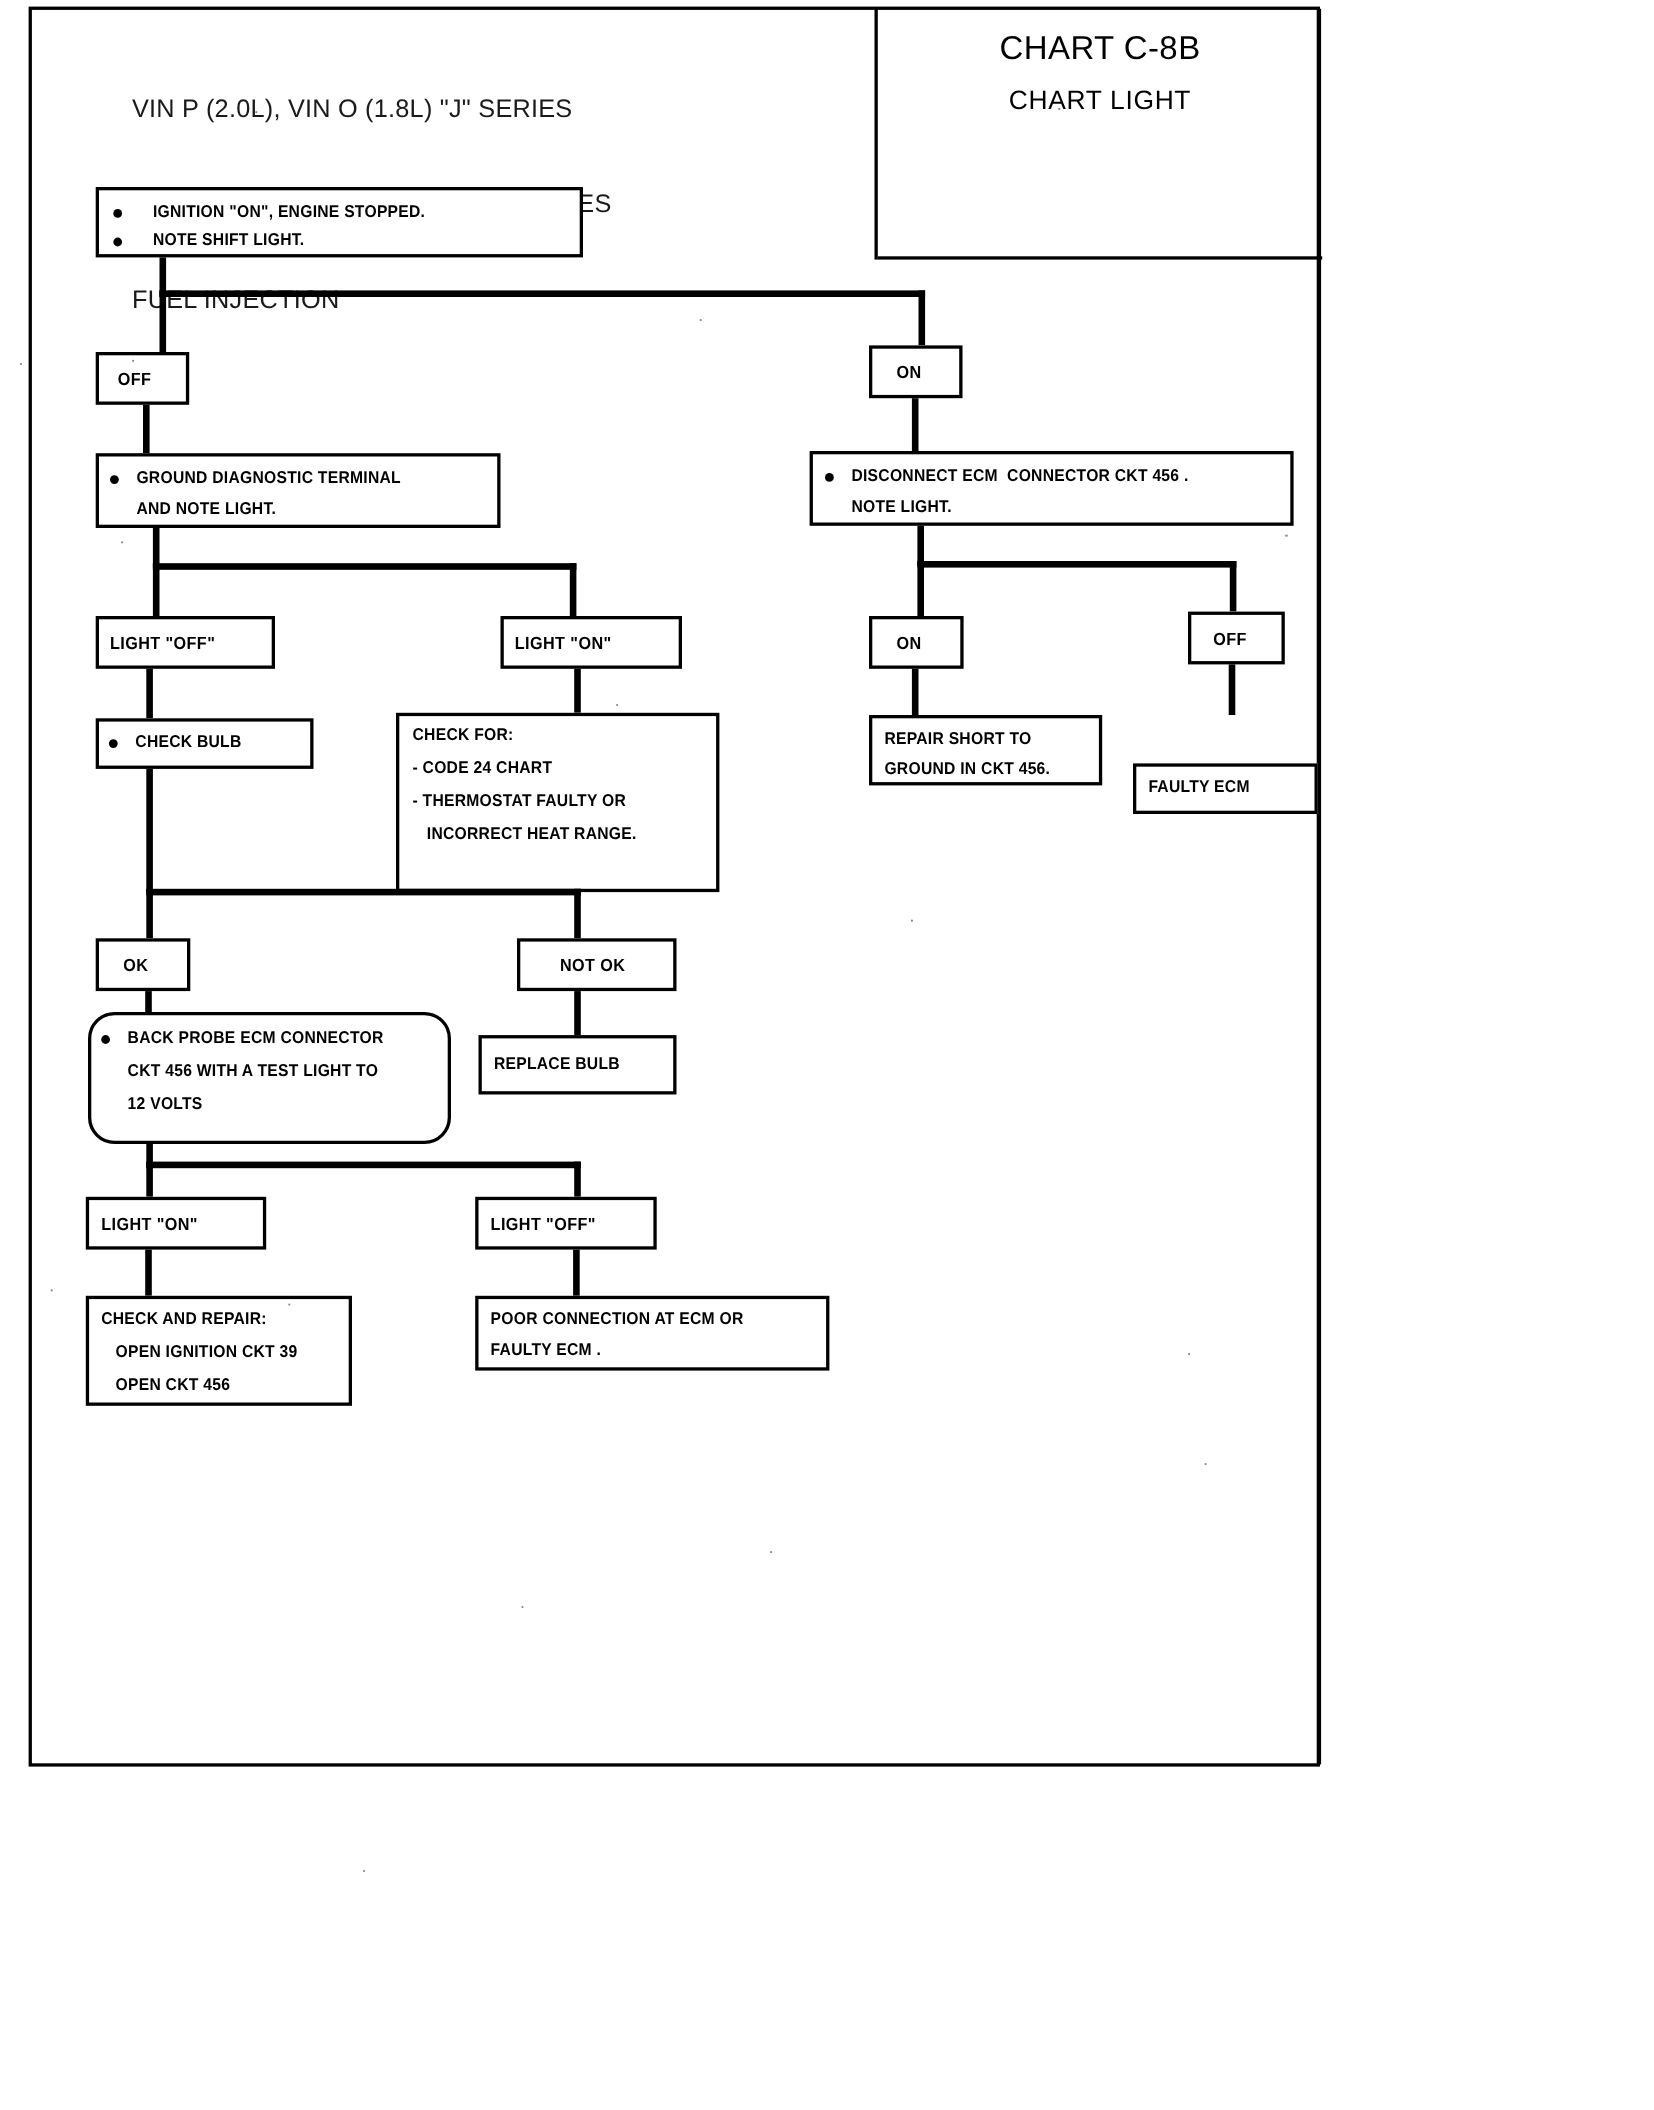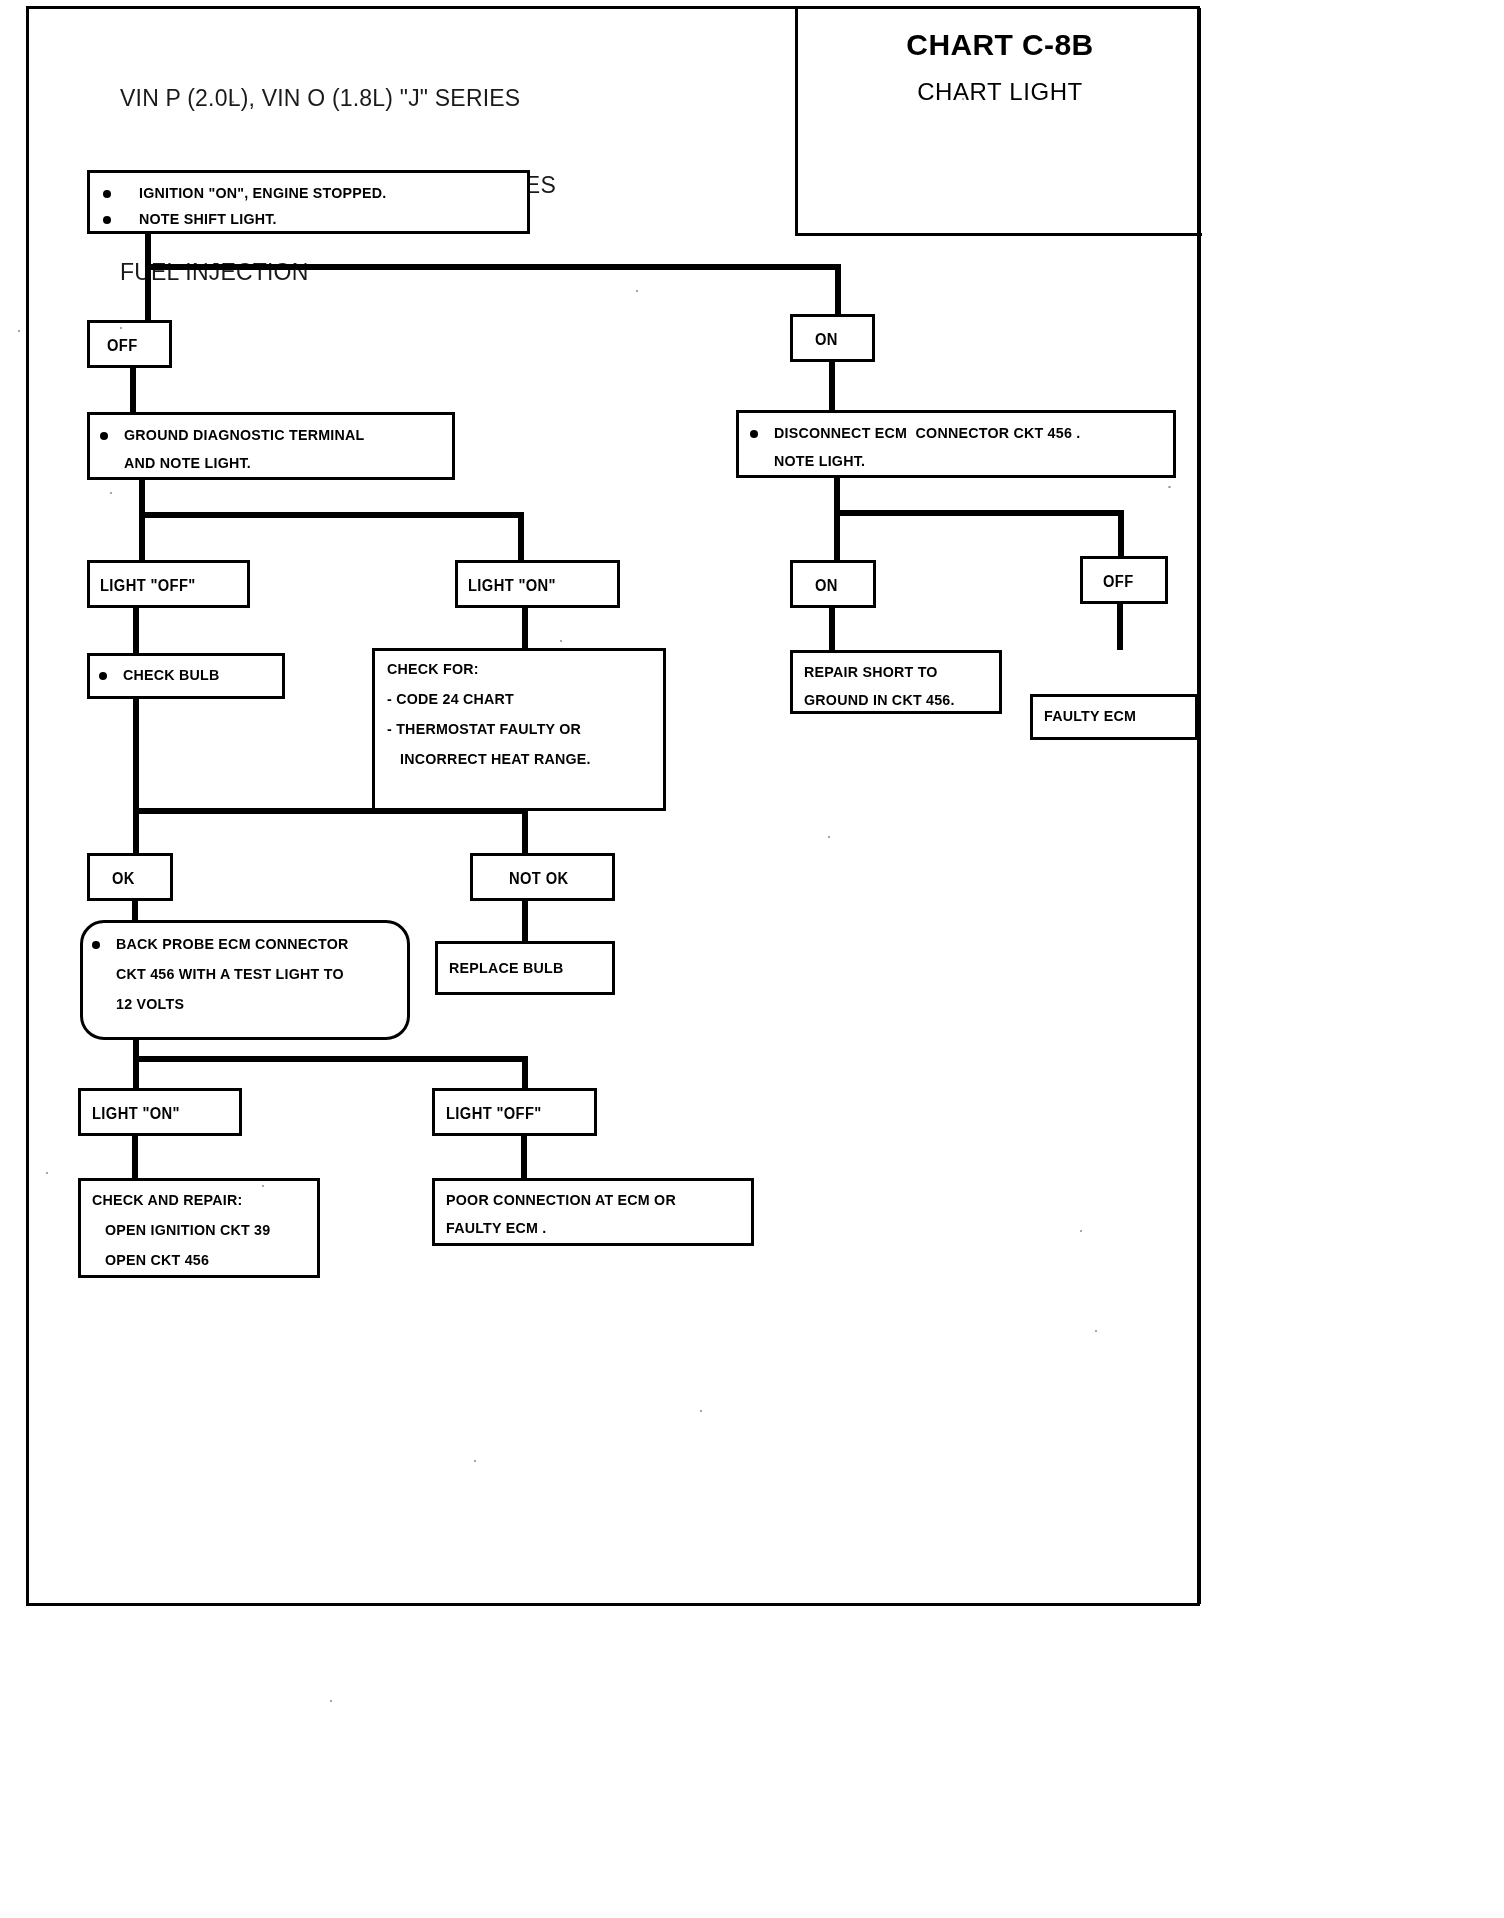--- a/index.html
+++ b/index.html
@@ -16,21 +16,21 @@
   
   .hdr{position:absolute;left:120px;top:26px;width:640px;
        font-size:23px;line-height:29px;letter-spacing:.2px;
        font-family:"Liberation Sans","DejaVu Sans",sans-serif;
        font-weight:400;color:#1a1a1a;white-space:pre;}
   .hdr .b{font-weight:700;}
 
   .titlebox{position:absolute;left:795px;top:8px;width:404px;height:228px;
             border-left:3px solid #000;box-sizing:border-box;}
   .titlebox .t1{position:absolute;left:0;top:20px;width:404px;text-align:center;
-                font-size:30px;font-weight:700;letter-spacing:.4px;}
+                font-size:30px;font-weight:400;letter-spacing:.4px;}
   .titlebox .t2{position:absolute;left:0;top:70px;width:404px;text-align:center;
                 font-size:24px;font-weight:400;letter-spacing:.6px;}
   .titlebox .tb-bot{position:absolute;left:0;top:225px;width:404px;height:3px;background:#000;}
 
   
   .box{position:absolute;border:3px solid #000;box-sizing:border-box;background:#fff;}
   .ln{position:absolute;white-space:pre;
       font-family:"Liberation Sans","DejaVu Sans",sans-serif;
       font-weight:700;font-size:15.5px;letter-spacing:.25px;
       transform:scaleX(.92);transform-origin:left center;}
@@ -127,21 +127,21 @@
   <div class="v" style="left:133px;top:608px;height:45px;"></div>
   <div class="v" style="left:522px;top:608px;height:40px;"></div>
   <div class="v" style="left:829px;top:608px;height:42px;"></div>
   <div class="v" style="left:1117px;top:604px;height:46px;"></div>
 
   <div class="box" style="left:87px;top:653px;width:198px;height:46px;padding-left:40px;">
     <span class="bul" style="left:9px;top:16px;"></span>
     <span class="ln" style="left:33px;top:10px;">CHECK BULB</span>
   </div>
 
-  <div class="box" style="left:372px;top:648px;width:294px;height:163px;">
+  <div class="box" style="left:360px;top:648px;width:294px;height:163px;">
     <span class="ln" style="left:12px;top:9px;">CHECK FOR:</span>
     <span class="ln" style="left:12px;top:39px;">- CODE 24 CHART</span>
     <span class="ln" style="left:12px;top:69px;">- THERMOSTAT FAULTY OR</span>
     <span class="ln" style="left:25px;top:99px;">INCORRECT HEAT RANGE.</span>
   </div>
 
   <div class="box" style="left:790px;top:650px;width:212px;height:64px;text-decoration:underline;">
     <span class="ln" style="left:11px;top:10px;">REPAIR SHORT TO</span>
     <span class="ln" style="left:11px;top:38px;">GROUND IN CKT 456.</span>
   </div>

